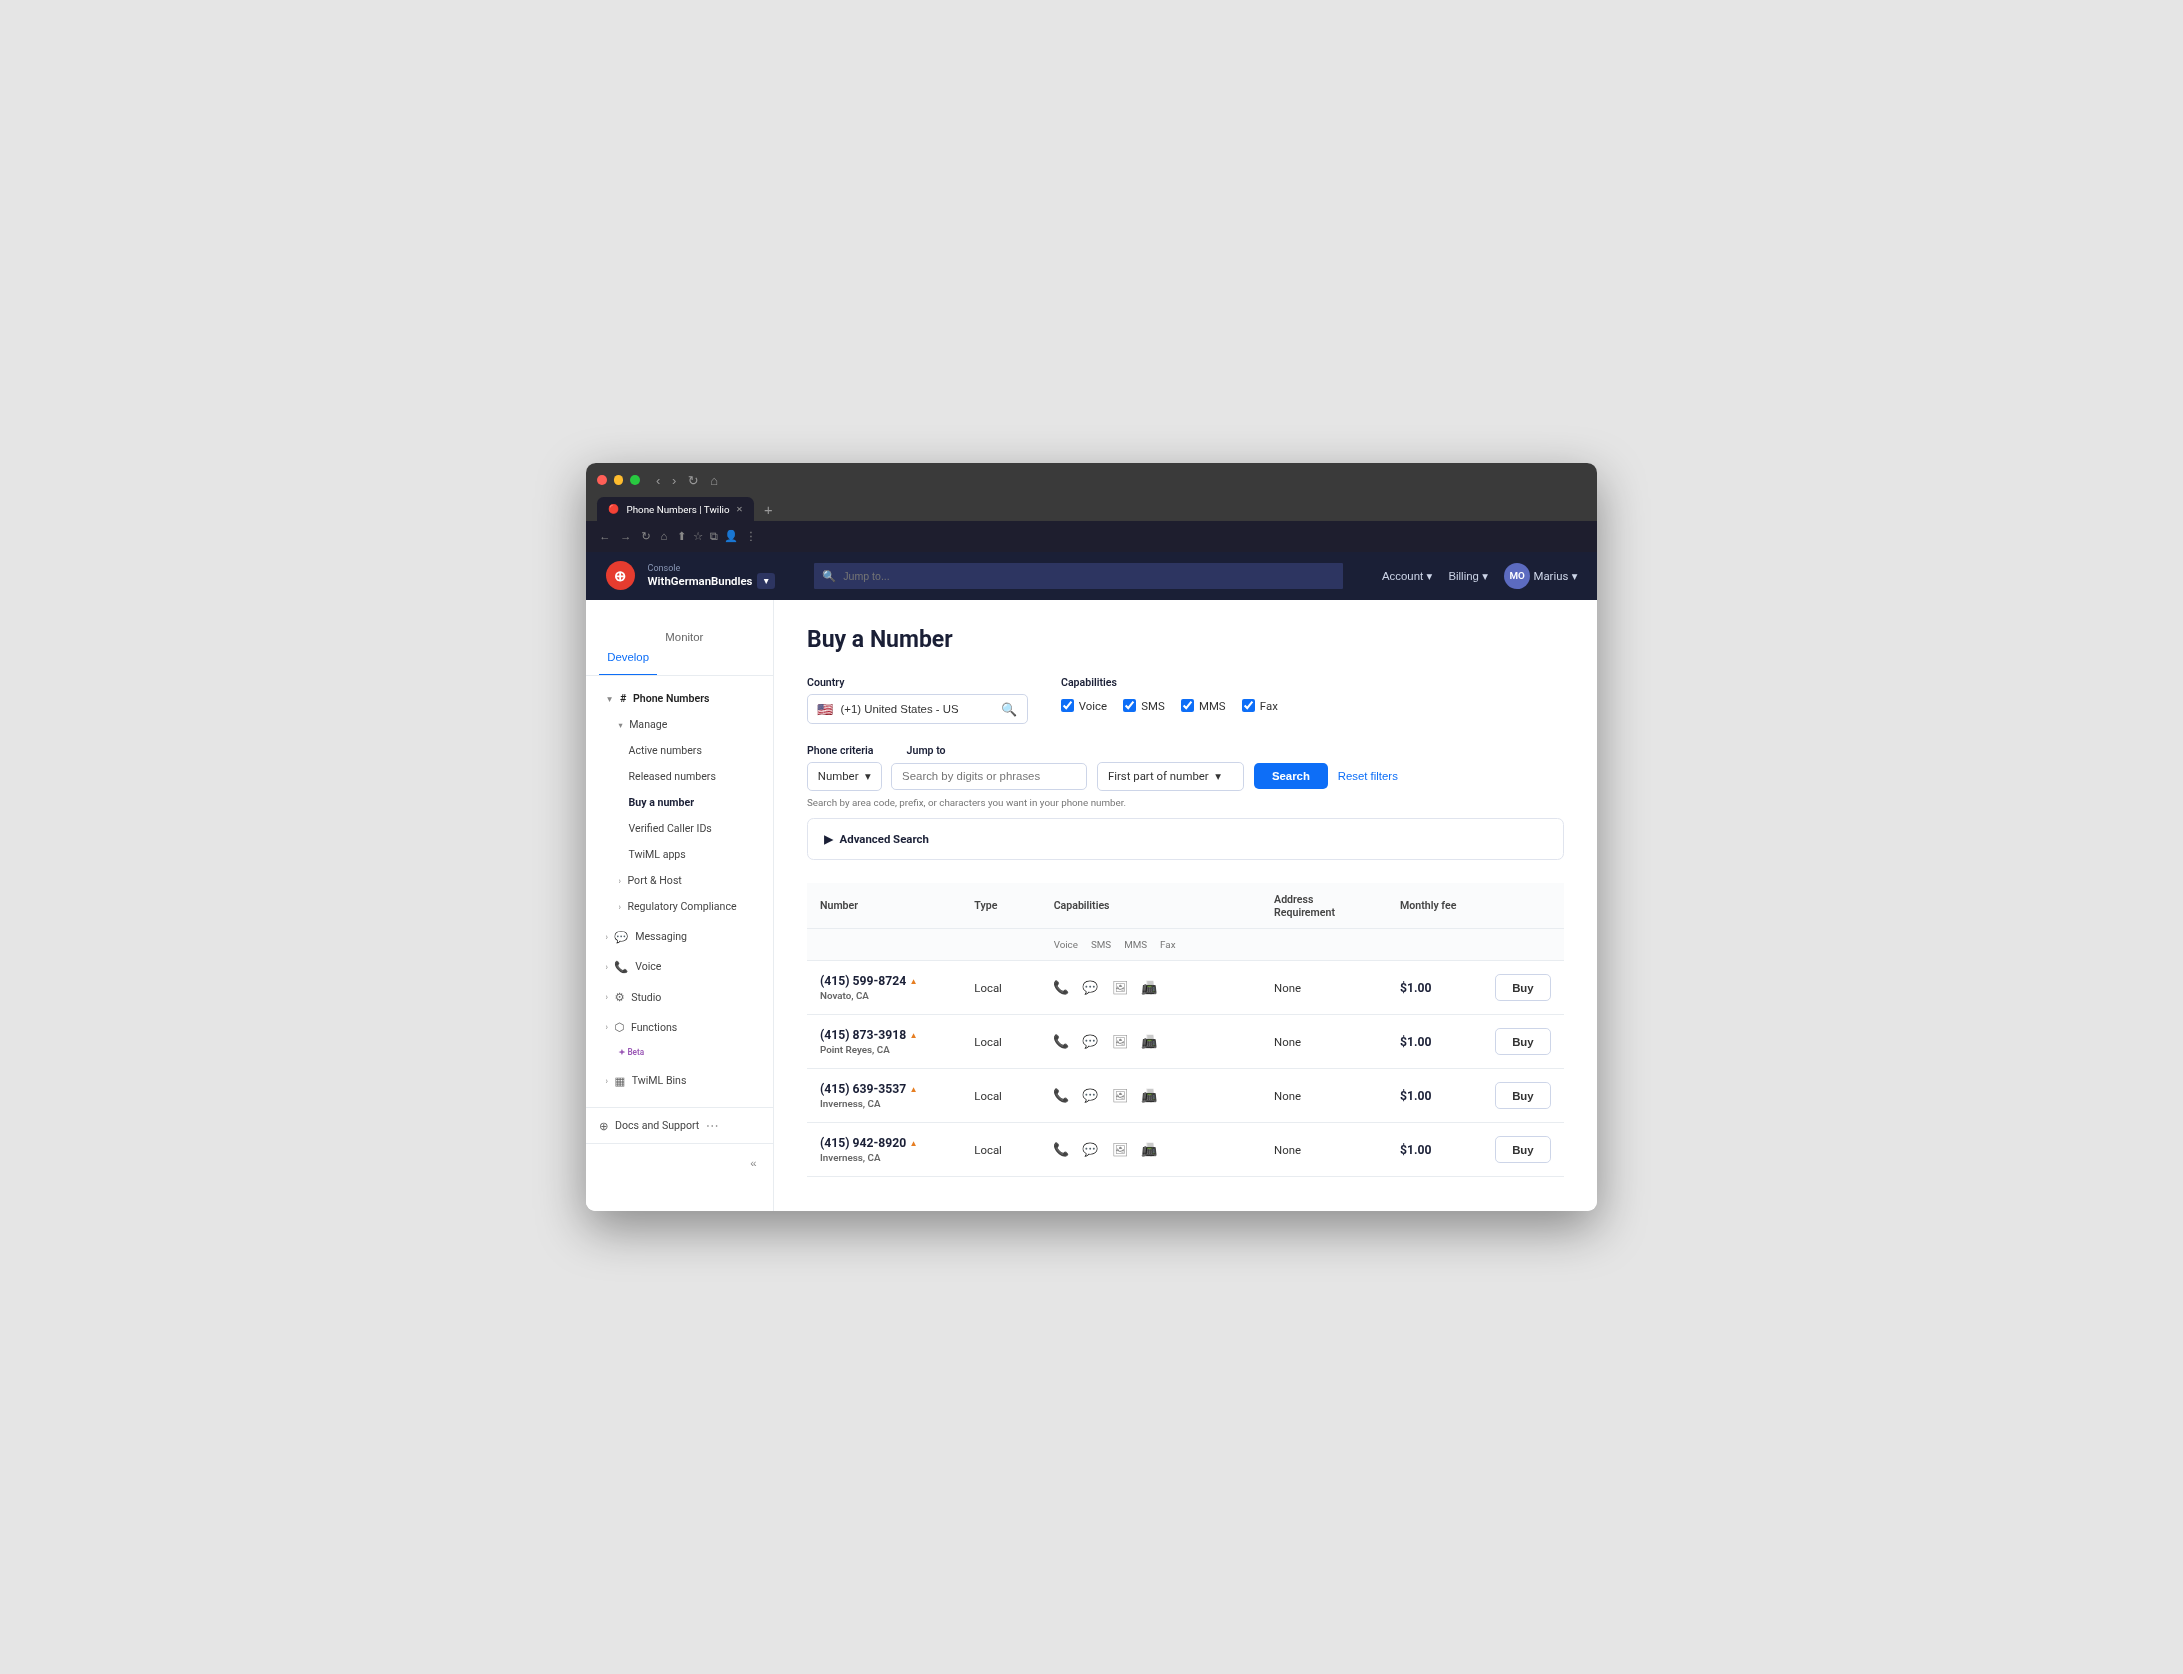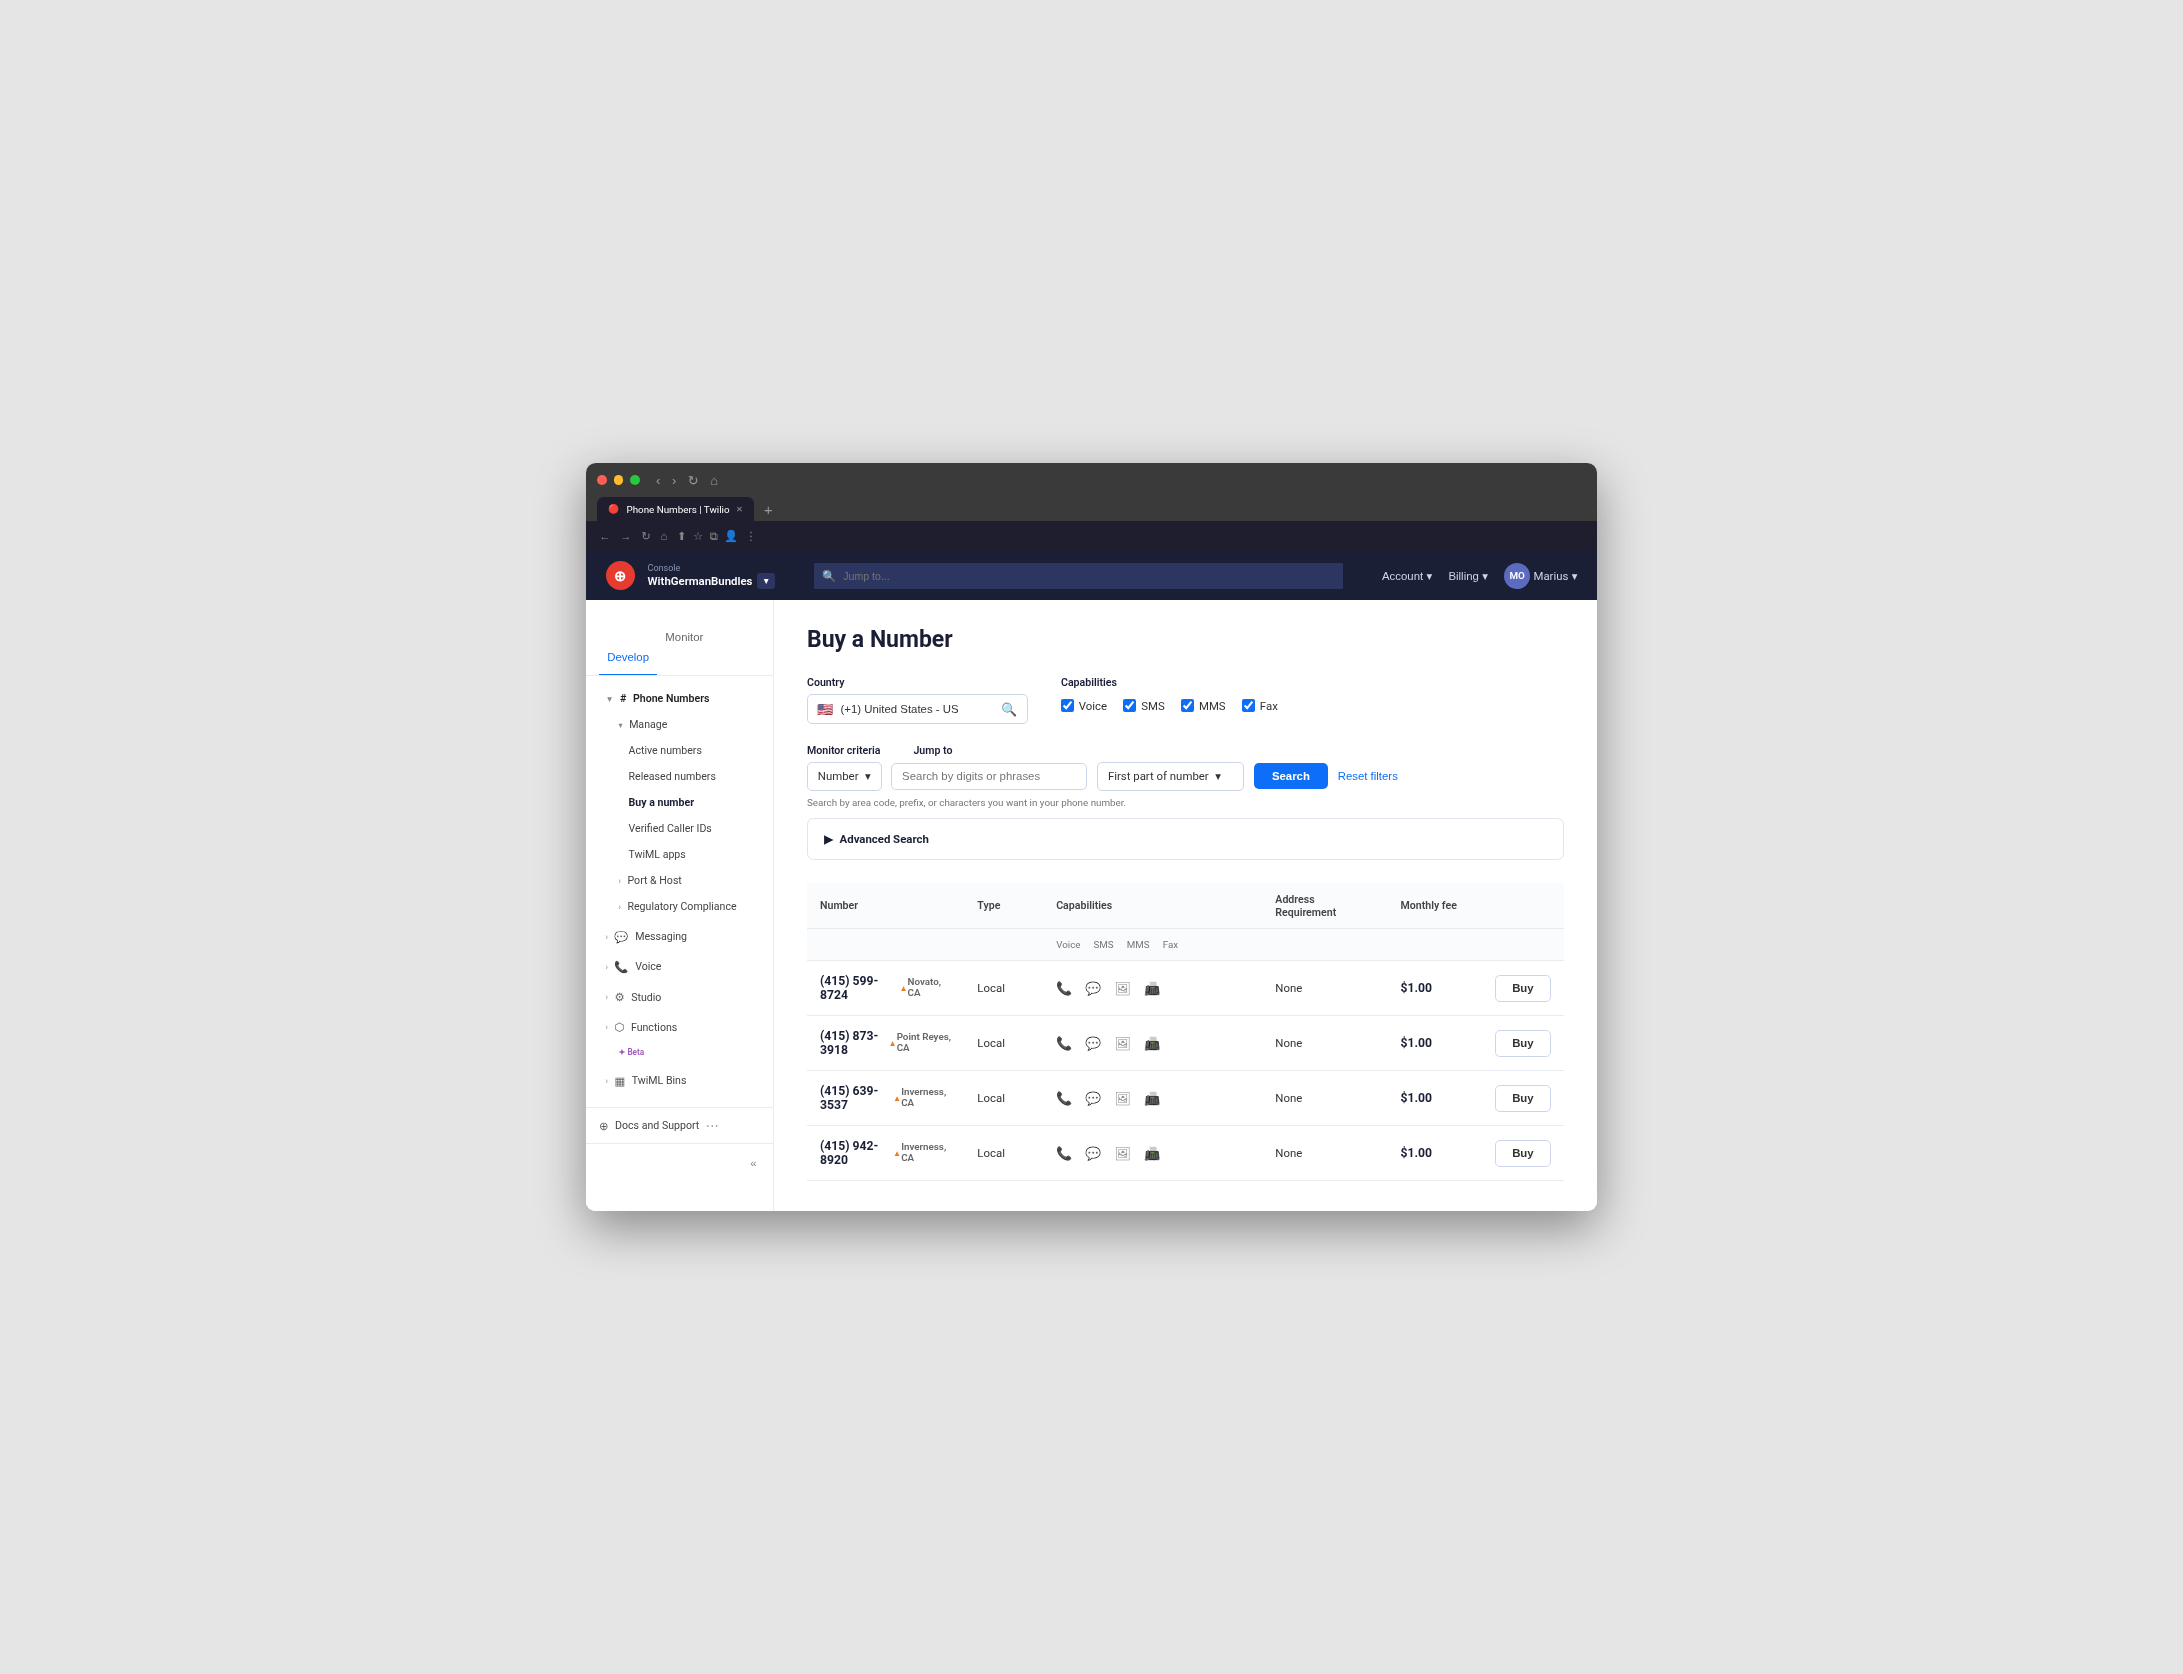--- a/index.html
+++ b/index.html
@@ -331,21 +331,21 @@
       border-bottom: 0.8px solid #e8ecf0;
       background: #fafbfc;
     }
     .results-table td {
       padding: 13px 13px;
       font-size: 11.4px;
       color: #333;
       border-bottom: 0.8px solid #e8ecf0;
       vertical-align: middle;
     }
-    .number-cell { display: flex; flex-direction: row; }
+    .number-cell { display: flex; flex-direction: column; }
     .number-main { font-weight: 700; font-size: 12.2px; color: #1a1f36; display: flex; align-items: center; gap: 3.3px; }
     .number-arrow { color: #e67e22; font-size: 8.2px; }
     .number-location { font-size: 9.8px; color: #666; margin-top: 1.6px; font-weight: 600; }
     .cap-icon { font-size: 13px; color: #888; }
     .cap-icons-row { display: flex; gap: 13px; align-items: center; }
     .price { font-weight: 700; font-size: 12.2px; color: #1a1f36; }
     .buy-btn {
       border: 0.8px solid #cdd5e8;
       background: #fff;
       border-radius: 4.9px;
@@ -568,21 +568,21 @@
             <label class="cap-item">
               <input type="checkbox" class="cap-checkbox" checked="" style="">
               <span>Fax</span>
             </label>
           </div>
         </div>
       </div>
 
       <div class="search-criteria">
         <div style="display:flex; gap:33px; margin-bottom:4.9px;">
-          <label class="criteria-label">Monitor criteria</label>
+          <label class="criteria-label">Phone criteria</label>
           <label class="match-label">Jump to</label>
         </div>
         <div class="search-criteria-row">
           <div class="select-dropdown">
             <span>Number</span>
             <span>▾</span>
           </div>
           <input type="text" class="search-input" placeholder="Search by digits or phrases" style="">
           <div class="match-dropdown">
             <span>First part of number</span>

